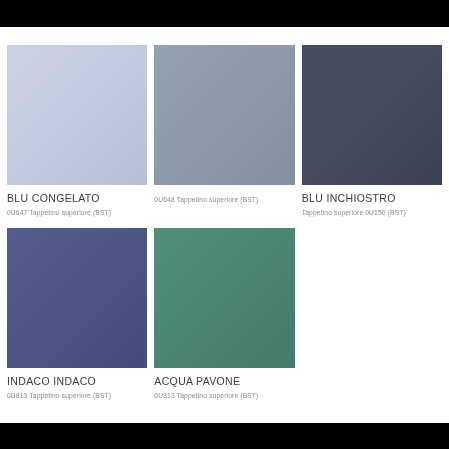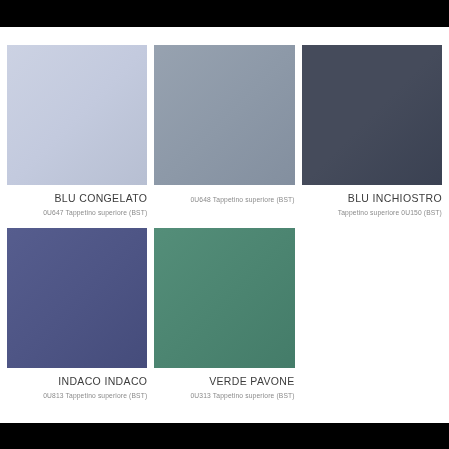--- a/index.html
+++ b/index.html
@@ -13,21 +13,20 @@
     overflow: hidden;
     font-family: "Liberation Sans", sans-serif;
   }
   #frame {
     position: absolute;
     left: 0;
     top: 0;
     width: 449px;
     height: 449px;
     background: #000000;
-    text-align: right;
   }
   #page {
     position: absolute;
     left: 0px;
     top: 27px;
     width: 449px;
     height: 396px;
     background: #ffffff;
   }
   #grid {
@@ -103,20 +102,20 @@
         <div class="caption">
           <div class="sw-name">INDACO INDACO</div>
           <div class="sw-code">0U813 Tappetino superiore (BST)</div>
         </div>
       </div>
 
 
       <div class="cell">
         <div class="swatch" style="background: linear-gradient(135deg, rgb(84, 142, 121) 0%, rgb(76, 133, 113) 50%, rgb(68, 124, 105) 100%);"></div>
         <div class="caption">
-          <div class="sw-name">VERDE PAVONE</div>
+          <div class="sw-name">ACQUA PAVONE</div>
           <div class="sw-code">0U313 Tappetino superiore (BST)</div>
         </div>
       </div>
 
     </div>
   </div>
 </div>
 
 </body></html>

